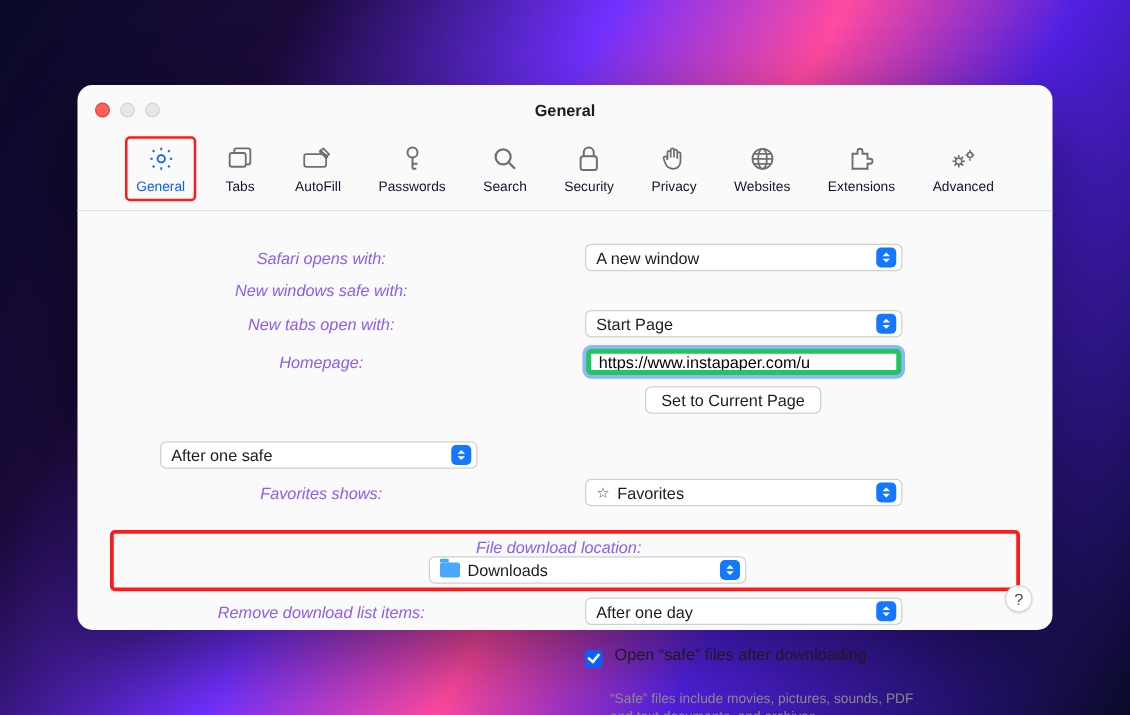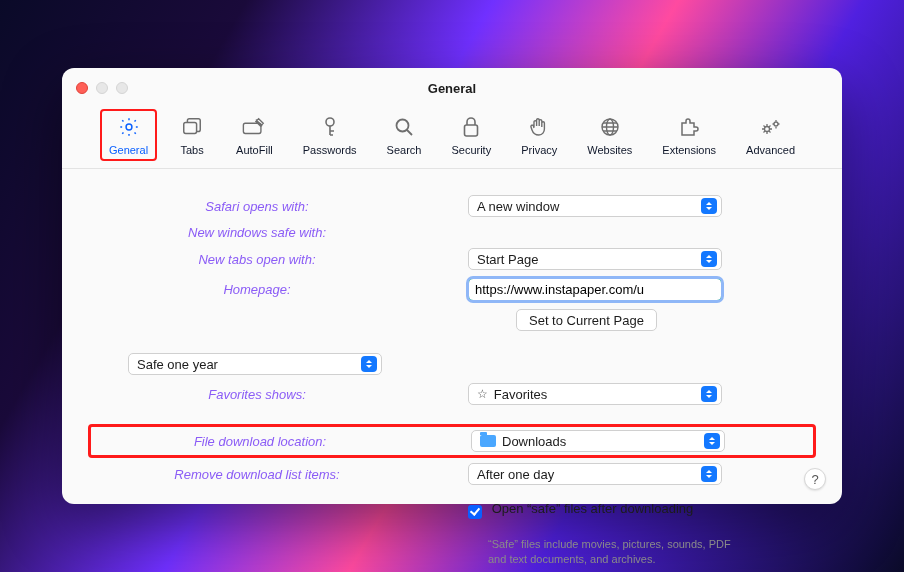--- a/index.html
+++ b/index.html
@@ -47,28 +47,28 @@
   }
   .select .txt { flex:1; display:flex; align-items:center; gap:6px; }
   .select .chev {
     width:16px; height:16px; background:#1378ff; border-radius:4px;
     display:flex; flex-direction:column; align-items:center; justify-content:center;
   }
   .select .chev::before { content:""; border-left:3px solid transparent; border-right:3px solid transparent; border-bottom:3.5px solid #fff; margin-bottom:1.5px;}
   .select .chev::after { content:""; border-left:3px solid transparent; border-right:3px solid transparent; border-top:3.5px solid #fff;}
   .textfield {
     width:100%; height:23px; background:#fff;
-    border:1px solid #22c55e; border-radius:5px; padding:0 6px; font-size:13px;
+    border:5px solid #22c55e; border-radius:5px; padding:0 6px; font-size:13px;
     outline:3px solid #8fb7f7; outline-offset:-1px;
   }
   .button {
     height:22px; padding:0 12px; background:#fff; border:1px solid #d0d0d0;
     border-radius:5px; font-size:13px; display:inline-flex; align-items:center; cursor:default;margin-left:48px;
   }
-  .row-highlight { border:3px solid #ff1a1a; border-radius:4px; padding:3px 4px; margin:-3px -4px 5px -4px; }
+  .row-highlight { border:3px solid #ff1a1a; border-radius:4px; padding:3px 4px; margin:-3px -4px 5px -4px;flex-direction:column; }
   .checkbox { width:14px; height:14px; background:#0a60ff; border-radius:3px; display:inline-flex; align-items:center; justify-content:center; margin-right:6px; position:relative; top:2px;}
   .checkbox::after { content:""; width:4px; height:7px; border:solid #fff; border-width:0 2px 2px 0; transform:rotate(40deg); margin-top:-2px;}
   .hint { font-size:11px; color:#8a8a8a; margin-top:20px; line-height:1.4; }
   .helpbtn {
     position:absolute; right:16px; bottom:14px;
     width:22px; height:22px; border-radius:50%; background:#fff;
     border:1px solid #d7d7d7; box-shadow:0 1px 2px rgba(0,0,0,0.1);
     display:flex; align-items:center; justify-content:center; font-size:13px; color:#555; cursor:default;
   }
   svg { display:block; }
@@ -223,21 +223,21 @@
       <div class="ctrl">
         <span class="button">Set to Current Page</span>
       </div>
     </div>
 
     <div class="gap"></div>
 
     <div class="row">
       <div class="ctrl">
         <div class="select">
-          <span class="txt">Safe one year</span>
+          <span class="txt">After one safe</span>
           <span class="chev"></span>
         </div>
       </div>
     </div>
 
     <div class="row">
       <div class="label">Favorites shows:</div>
       <div class="ctrl">
         <div class="select">
           <span class="txt">

